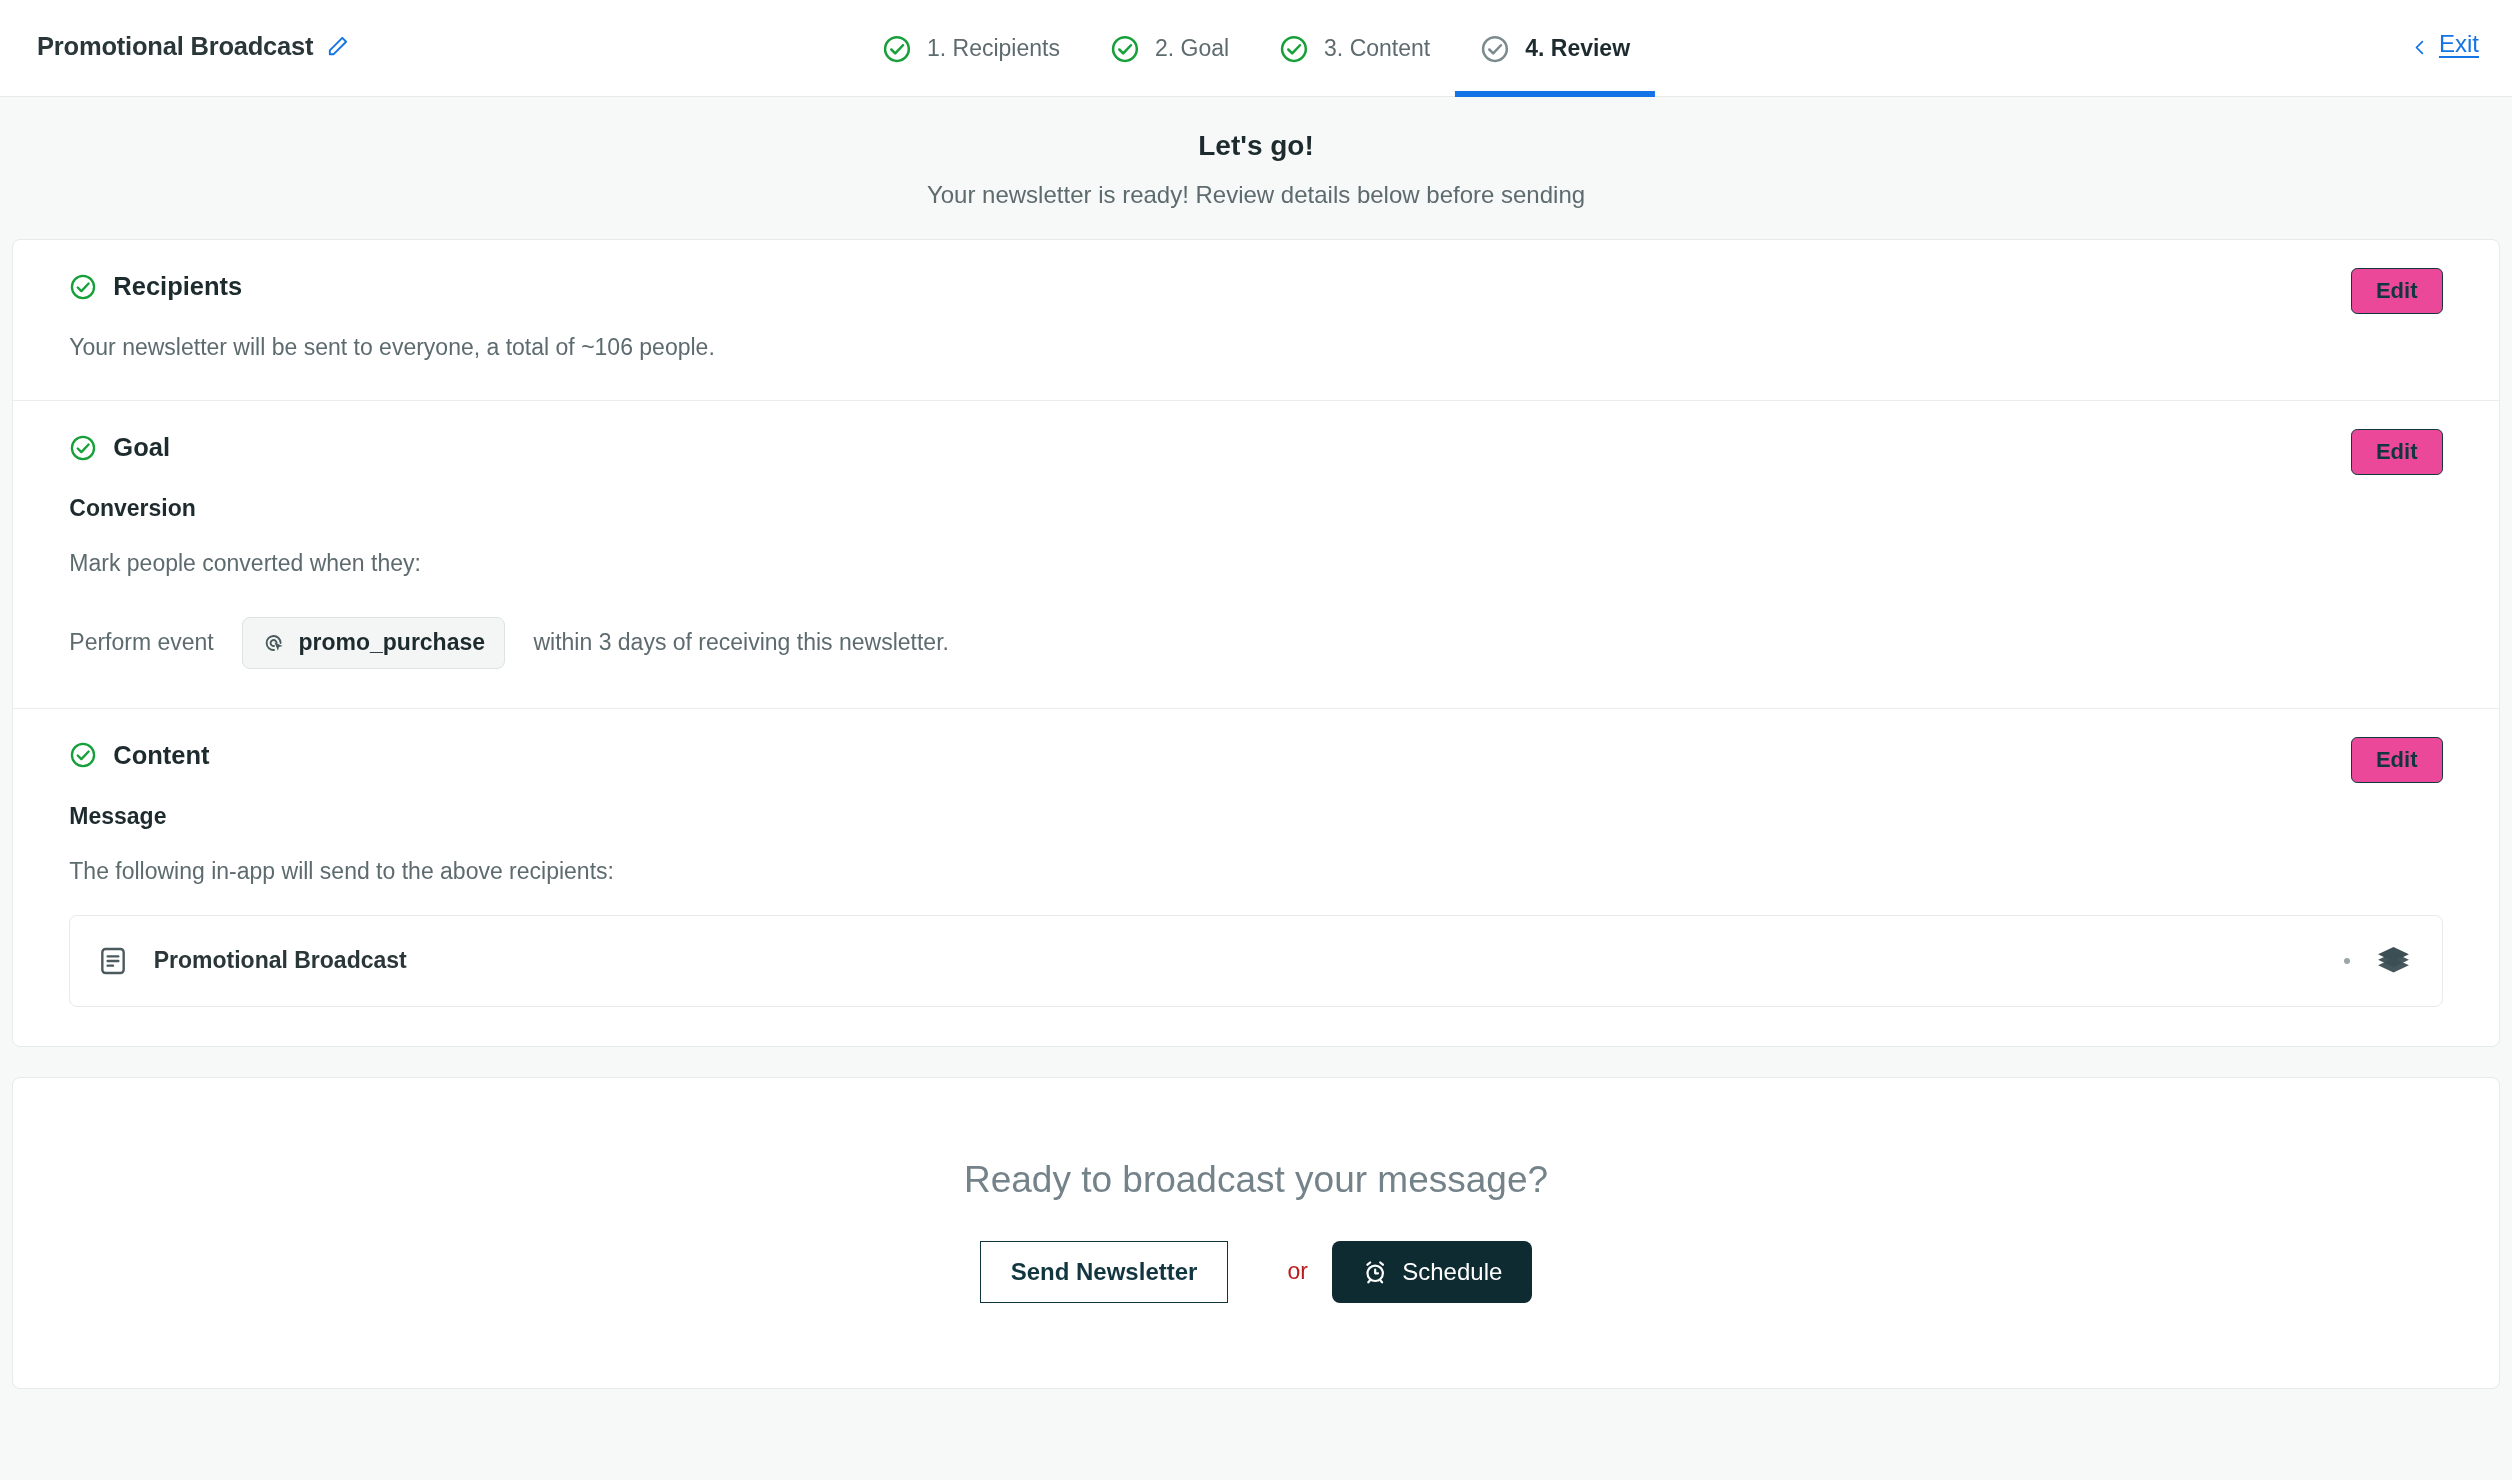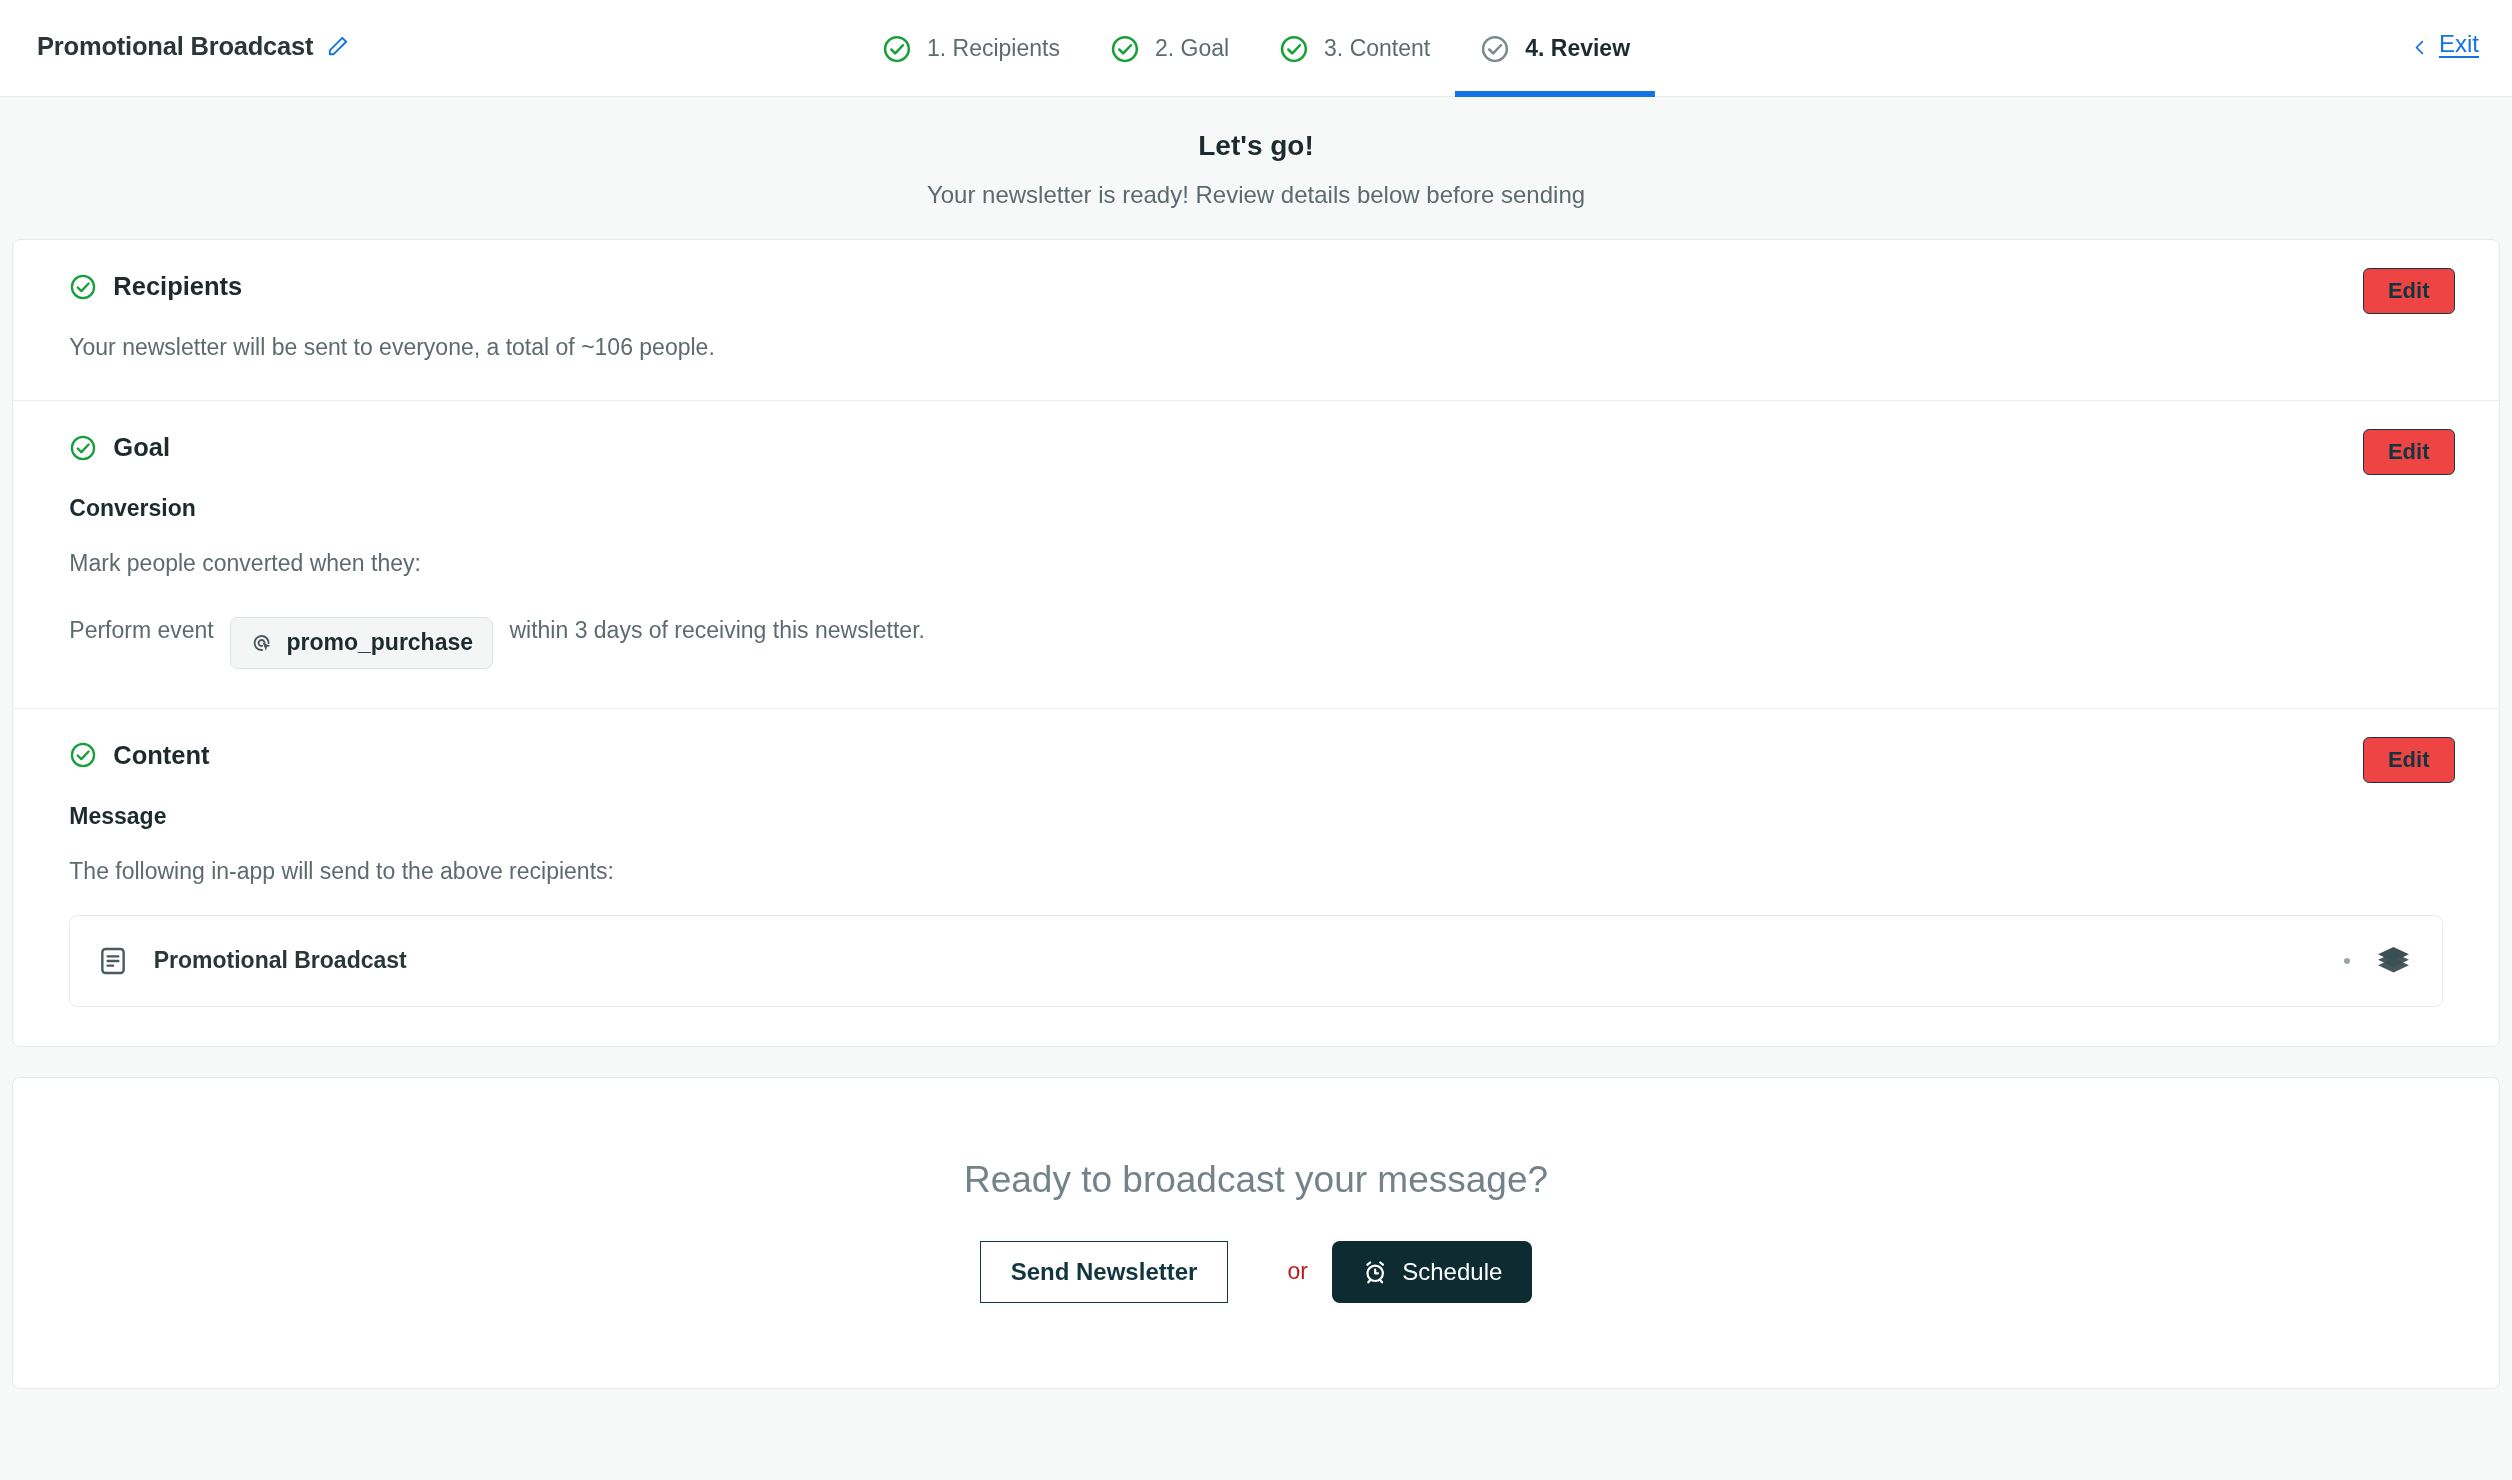--- a/index.html
+++ b/index.html
@@ -121,47 +121,47 @@
   }
   .check-icon { width: 28px; height: 28px; display: block; flex: none; }
   .section-title {
     font-size: 25.5px;
     font-weight: 700;
     color: #1d2b2e;
   }
 
   .edit-btn {
     position: absolute;
-    right: 44px;
+    right: 56px;
     top: 28px;
     width: 92px;
     height: 46px;
     border: 1.8px solid #123640;
     border-radius: 6.2px;
-    background: #ef4444;
+    background: #ec4899;
     color: #123640;
     font-family: "Liberation Sans", sans-serif;
     font-size: 22px;
     font-weight: 700;
     cursor: pointer;
   }
 
   .body-text { font-size: 23px; color: #5d6b6f; }
   .sub-head {
     font-size: 23px;
     font-weight: 700;
     color: #1d2b2e;
     margin-bottom: 28px;
   }
 
   
   .rule-row {
     display: flex;
-    align-items: flex-start;
-    gap: 16px;
+    align-items: center;
+    gap: 28px;
     margin-top: 40px;
   }
   .event-pill {
     display: inline-flex;
     align-items: center;
     gap: 12.3px;
     background: #f4f6f6;
     border: 0.9px solid #dde2e2;
     border-radius: 8px;
     padding: 11.4px 19.4px;

